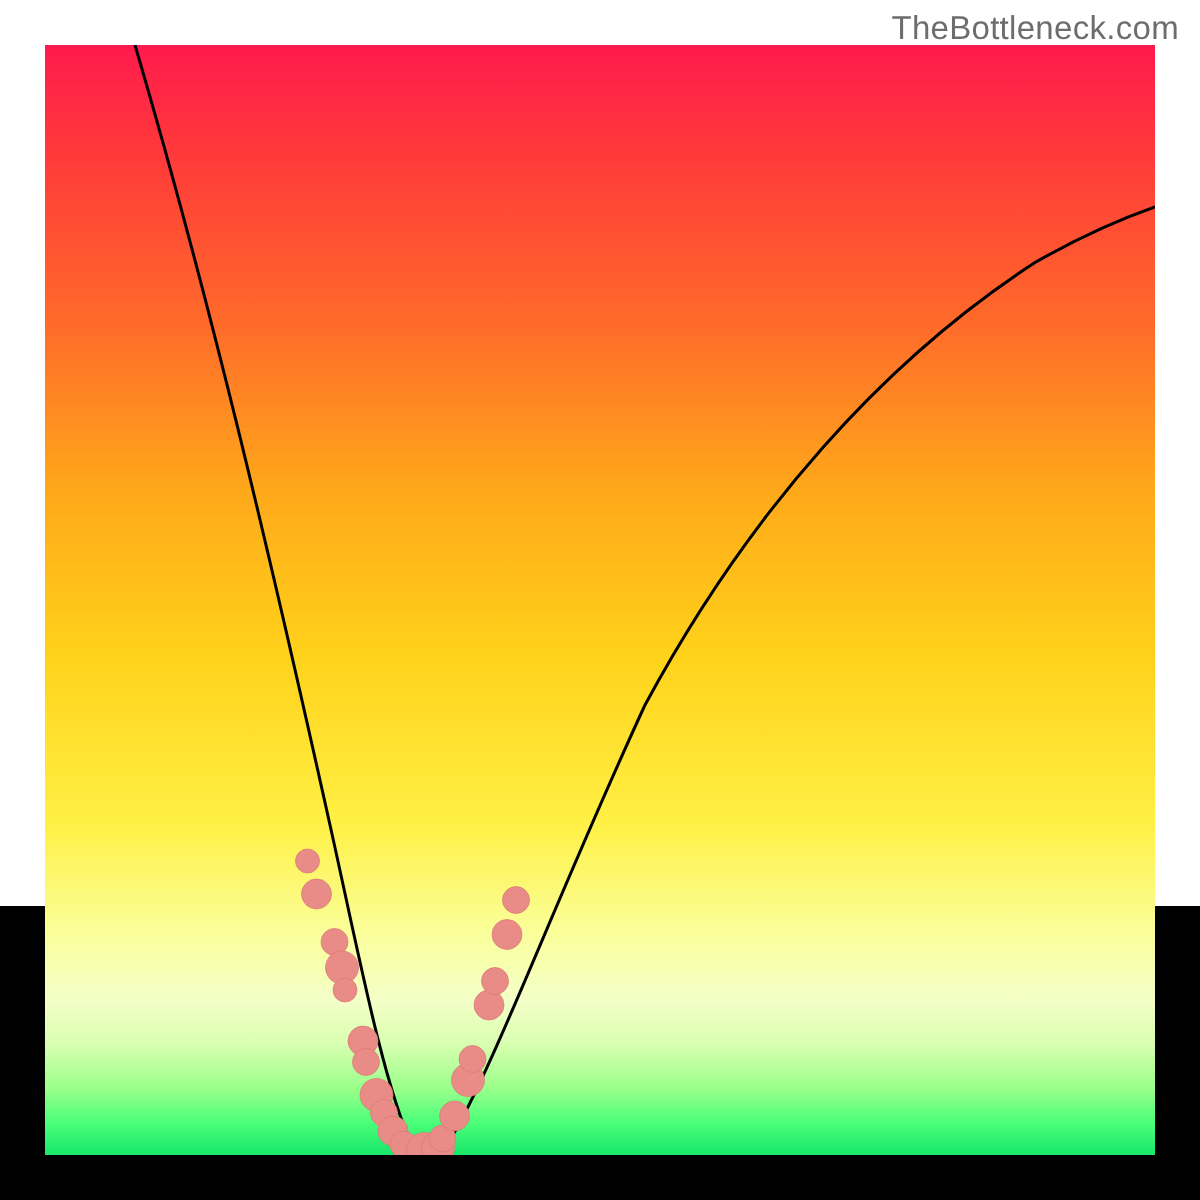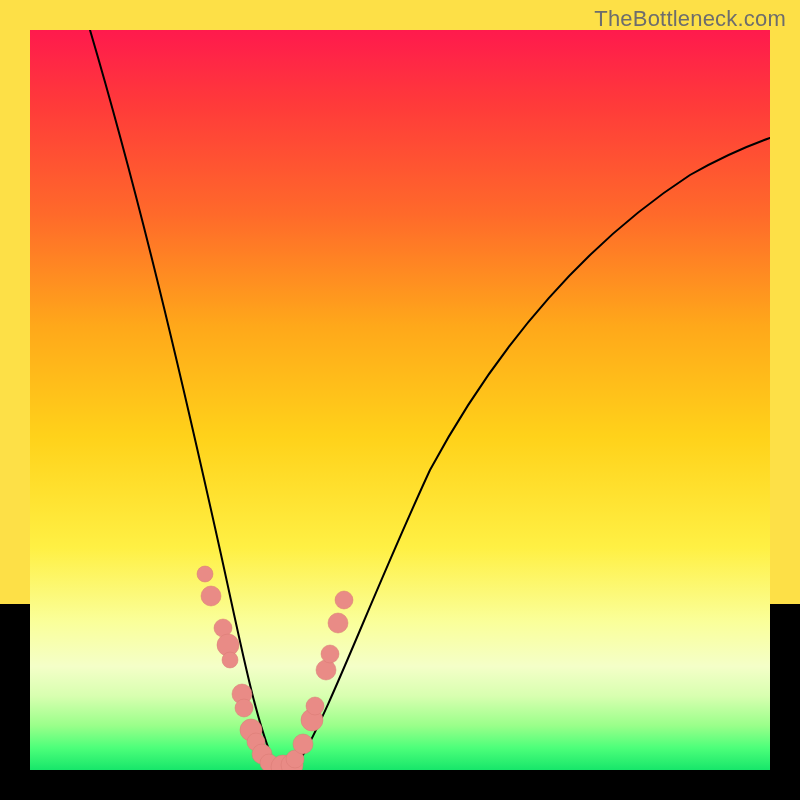--- a/index.html
+++ b/index.html
@@ -8,21 +8,21 @@
     width: 800px;
     height: 800px;
     background: #000;
     font-family: Arial, Helvetica, sans-serif;
     overflow: hidden;
   }
   .frame {
     position: relative;
     width: 800px;
     height: 604px;
-    background: #fde047;
+    background: #ffffff;
   }
   .plot {
     position: absolute;
     left: 30px;
     top: 30px;
     width: 740px;
     height: 740px;
     background: linear-gradient(to bottom,
       #ff1a4d 0%,
       #ff3a3a 10%,

